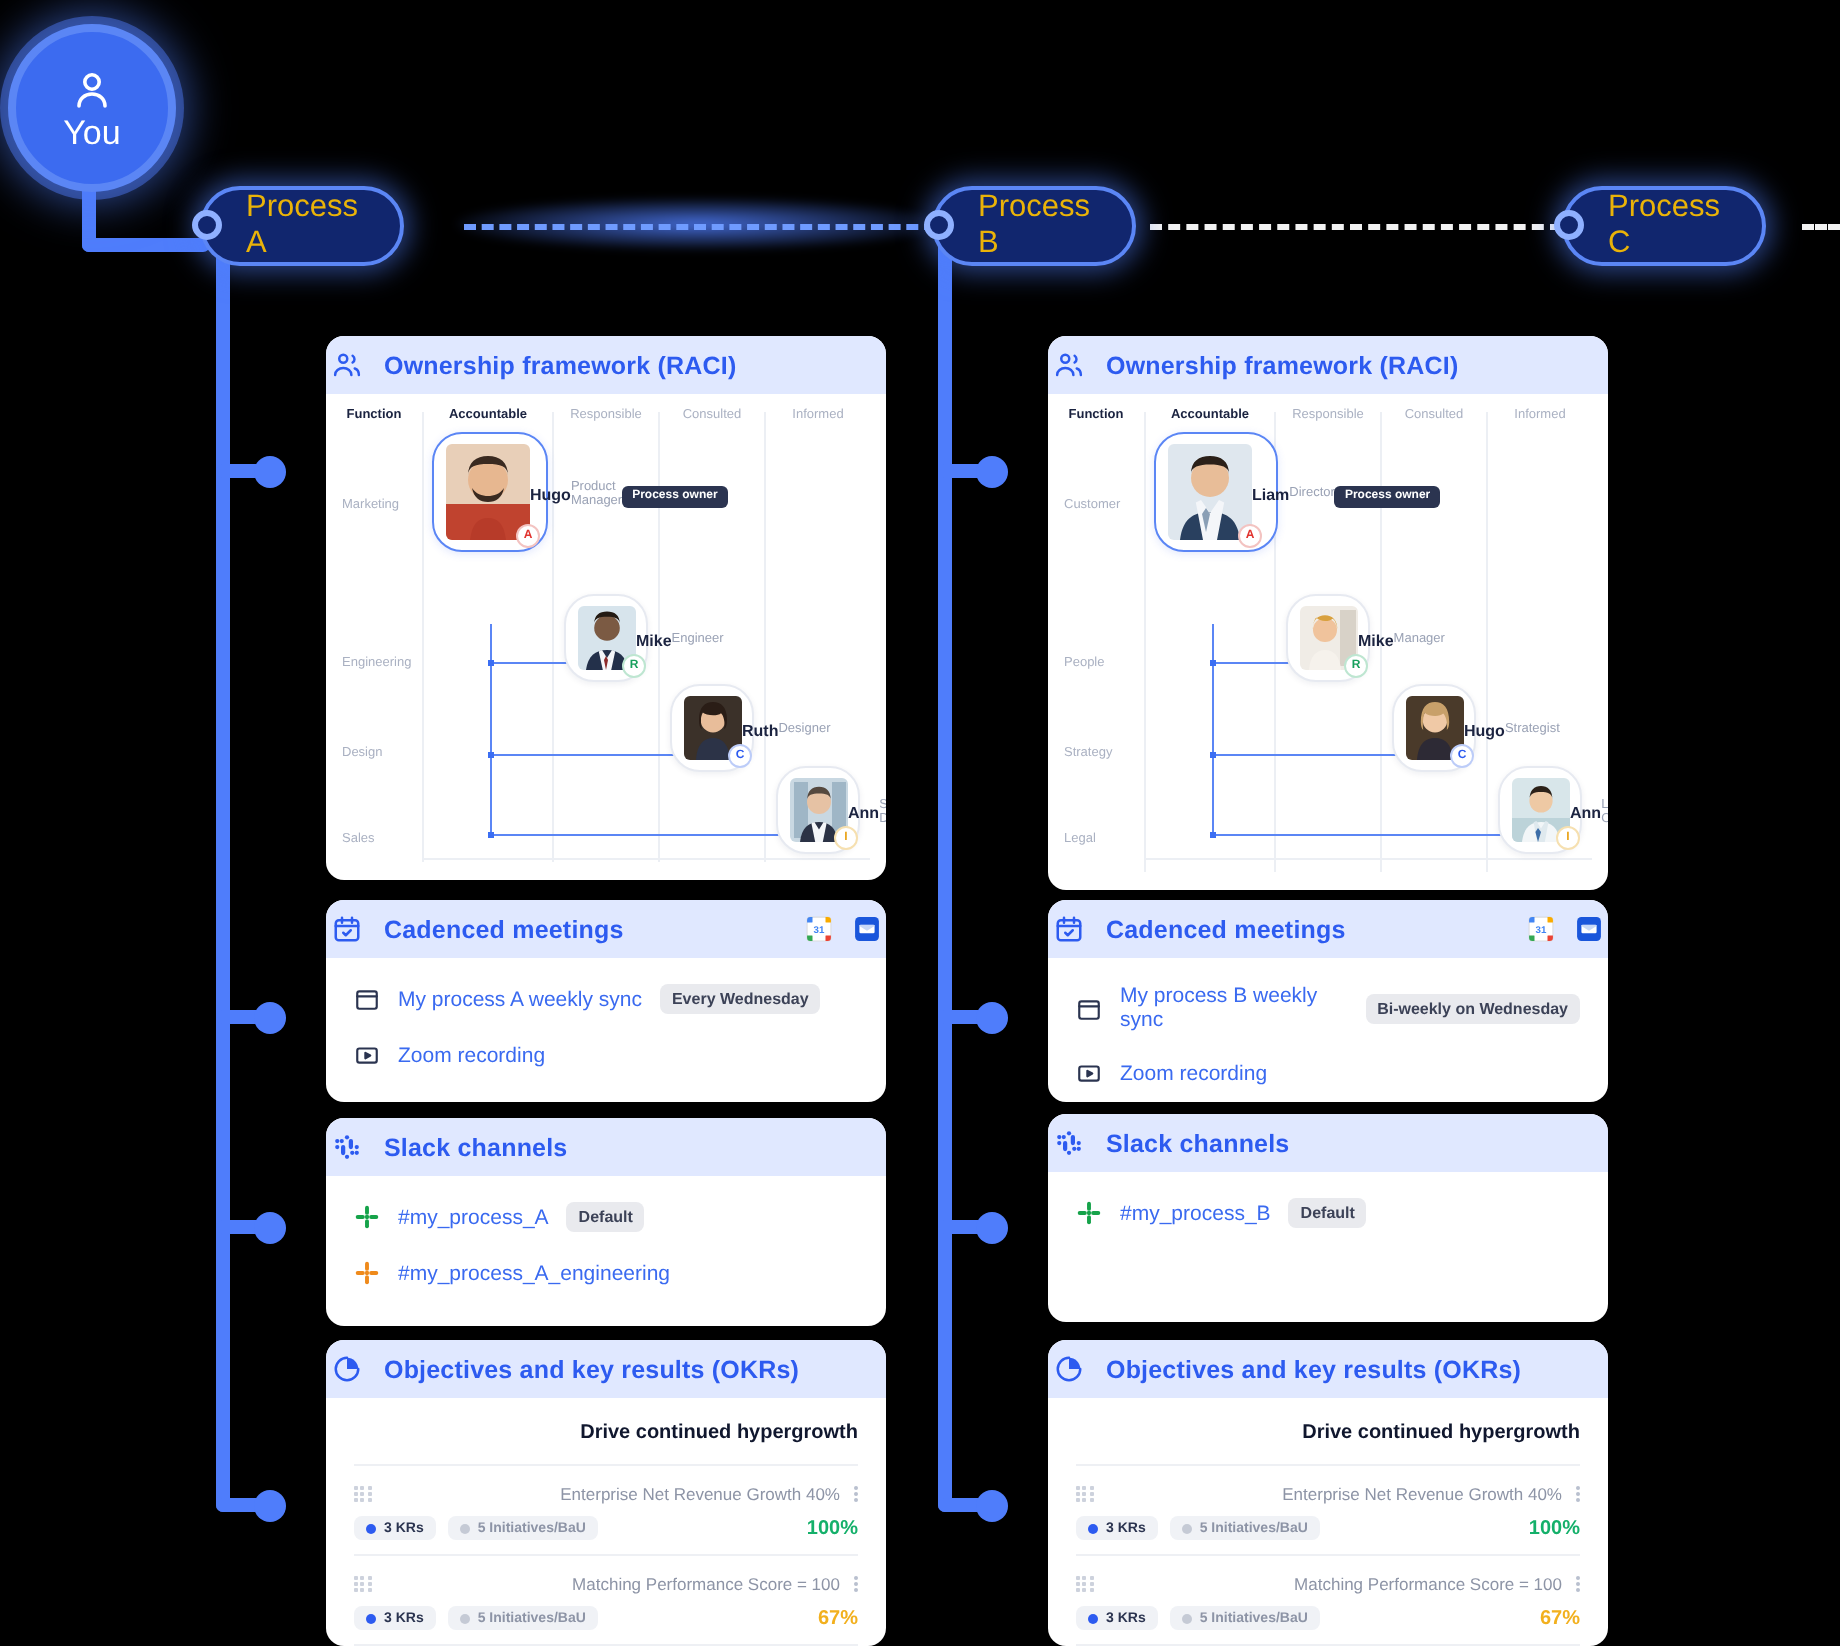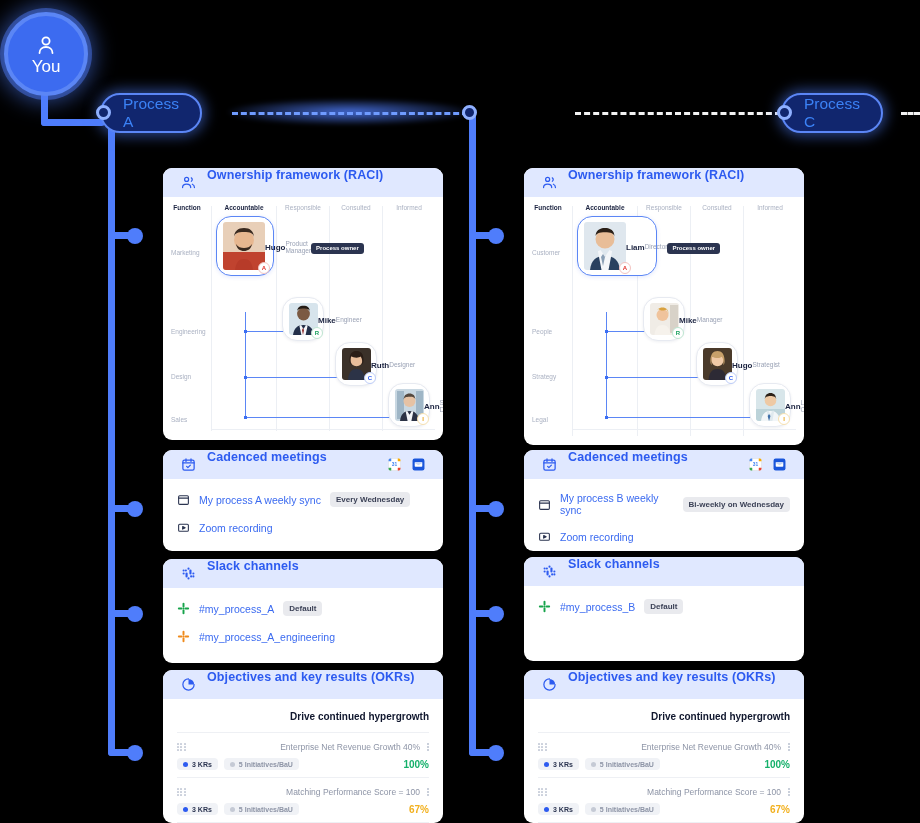--- a/index.html
+++ b/index.html
@@ -70,21 +70,21 @@
 
   
   .pill {
     position: absolute;
     height: 40px;
     border-radius: 20px;
     background: #11266e;
     border: 2.5px solid #5b86f5;
     box-shadow: 0 0 14px 3px rgba(79,125,251,.55);
     display: flex; align-items: center; justify-content: center;
-    color: #3b82f6;
+    color: #eab308;
     font-size: 15.5px;
     padding: 0 22px;
     z-index: 5;
   }
   .pill-anchor {
     position: absolute;
     width: 15px; height: 15px; border-radius: 50%;
     background: #11266e;
     border: 3px solid #8fb0ff;
     z-index: 6;
@@ -94,22 +94,22 @@
   .card {
     position: absolute;
     background: #ffffff;
     border-radius: 9px;
     overflow: hidden;
     box-shadow: 0 1px 5px rgba(0,0,0,.18);
   }
   .card-head {
     background: #e0e8ff;
     height: 29px;
-    display: flex; 
-    padding: 0 18px;
+    display: flex; align-items: center;
+    padding: 0 3px;
     gap: 11px;
   }
   .card-head .title {
     color: #2d5bf0;
     font-size: 12.5px;
     font-weight: 600;
     letter-spacing: .1px;
   }
   .card-head .spacer { flex: 1; }
   .head-icon { display: flex; align-items: center; }
@@ -303,20 +303,23 @@
     </svg>
     <div class="you-label">You</div>
   </div>
 
   <div class="pill-anchor" style="left:96px; top:105px;"></div>
   <div class="pill" style="left:100px; top:93px; width:102px;">
     <span>Process A</span>
   </div>
 
   <div class="pill-anchor" style="left:462px; top:105px;"></div>
+  <div class="pill" style="left:466px; top:93px; width:102px;">
+    <span>Process B</span>
+  </div>
 
   <div class="pill-anchor" style="left:777px; top:105px;"></div>
   <div class="pill" style="left:781px; top:93px; width:102px;">
     <span>Process C</span>
   </div>
 
   <div class="card" style="left:163px; top:168px; width:280px; height:272px;">
     <div class="card-head">
       <span class="head-icon">
         <svg width="15" height="15" viewBox="0 0 24 24" fill="none" stroke="#2d5bf0" stroke-width="2" stroke-linecap="round" stroke-linejoin="round">
@@ -641,21 +644,21 @@
       <div class="link-line link-h" style="left:82px; top:134px; width:56px;"></div>
       <div class="link-sq" style="left:80.5px; top:132.5px;"></div>
       <div class="link-sq" style="left:136px; top:132.5px;"></div>
       <div class="link-line link-h" style="left:82px; top:180px; width:110px;"></div>
       <div class="link-sq" style="left:80.5px; top:178.5px;"></div>
       <div class="link-sq" style="left:189px; top:178.5px;"></div>
       <div class="link-line link-h" style="left:82px; top:220px; width:163px;"></div>
       <div class="link-sq" style="left:80.5px; top:218.5px;"></div>
       <div class="link-sq" style="left:242px; top:218.5px;"></div>
 
-      <div class="pcard primary" style="left:53px; top:19px; width:80px;">
+      <div class="pcard primary" style="left:53px; top:19px; width:62px;">
         <div class="ph">
           <svg class="ph-img" width="42" height="48" viewBox="0 0 42 48">
             <rect width="42" height="48" fill="#dfe7ee"></rect>
             <circle cx="21" cy="17" r="9.5" fill="#e8bd98"></circle>
             <path d="M11.5 15c0-6.5 4-9 9.5-9s9.5 2.5 9.5 9c0-3.6-4-4.8-9.5-4.8S11.5 11.4 11.5 15z" fill="#2b2018"></path>
             <path d="M6 48c1.2-10 6-14 15-14s13.8 4 15 14z" fill="#29405f"></path>
             <path d="M16.5 28l4.5 6.5 4.5-6.5 2.6 1.2-3.6 18.8h-7l-3.6-18.8z" fill="#f4f6f9"></path>
             <path d="M19 32l2 3-2 9-2-9z" fill="#8a9fb5"></path>
           </svg>
           <span class="badge A">A</span>

